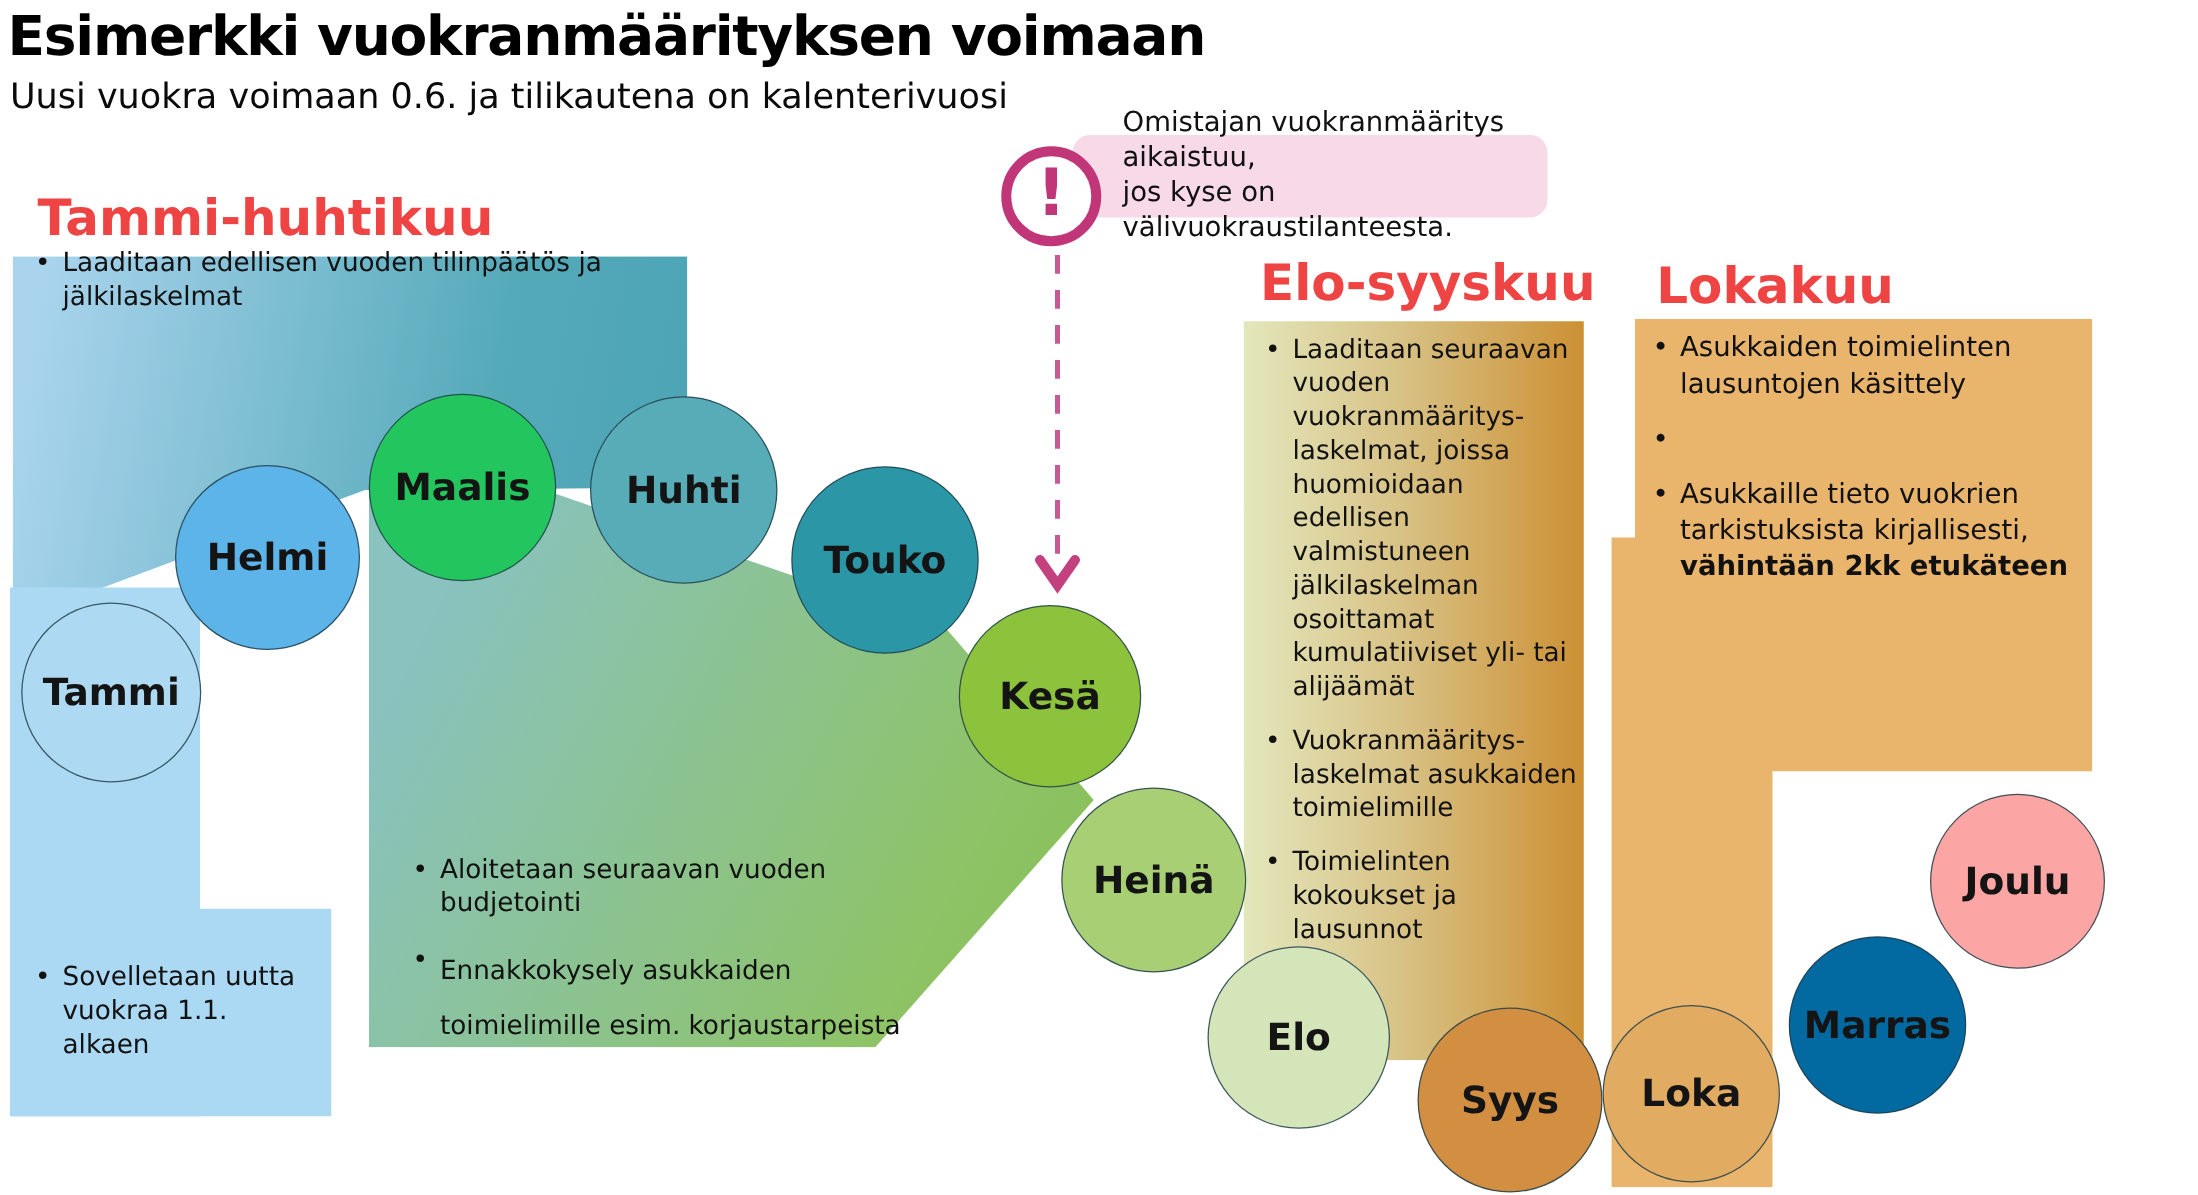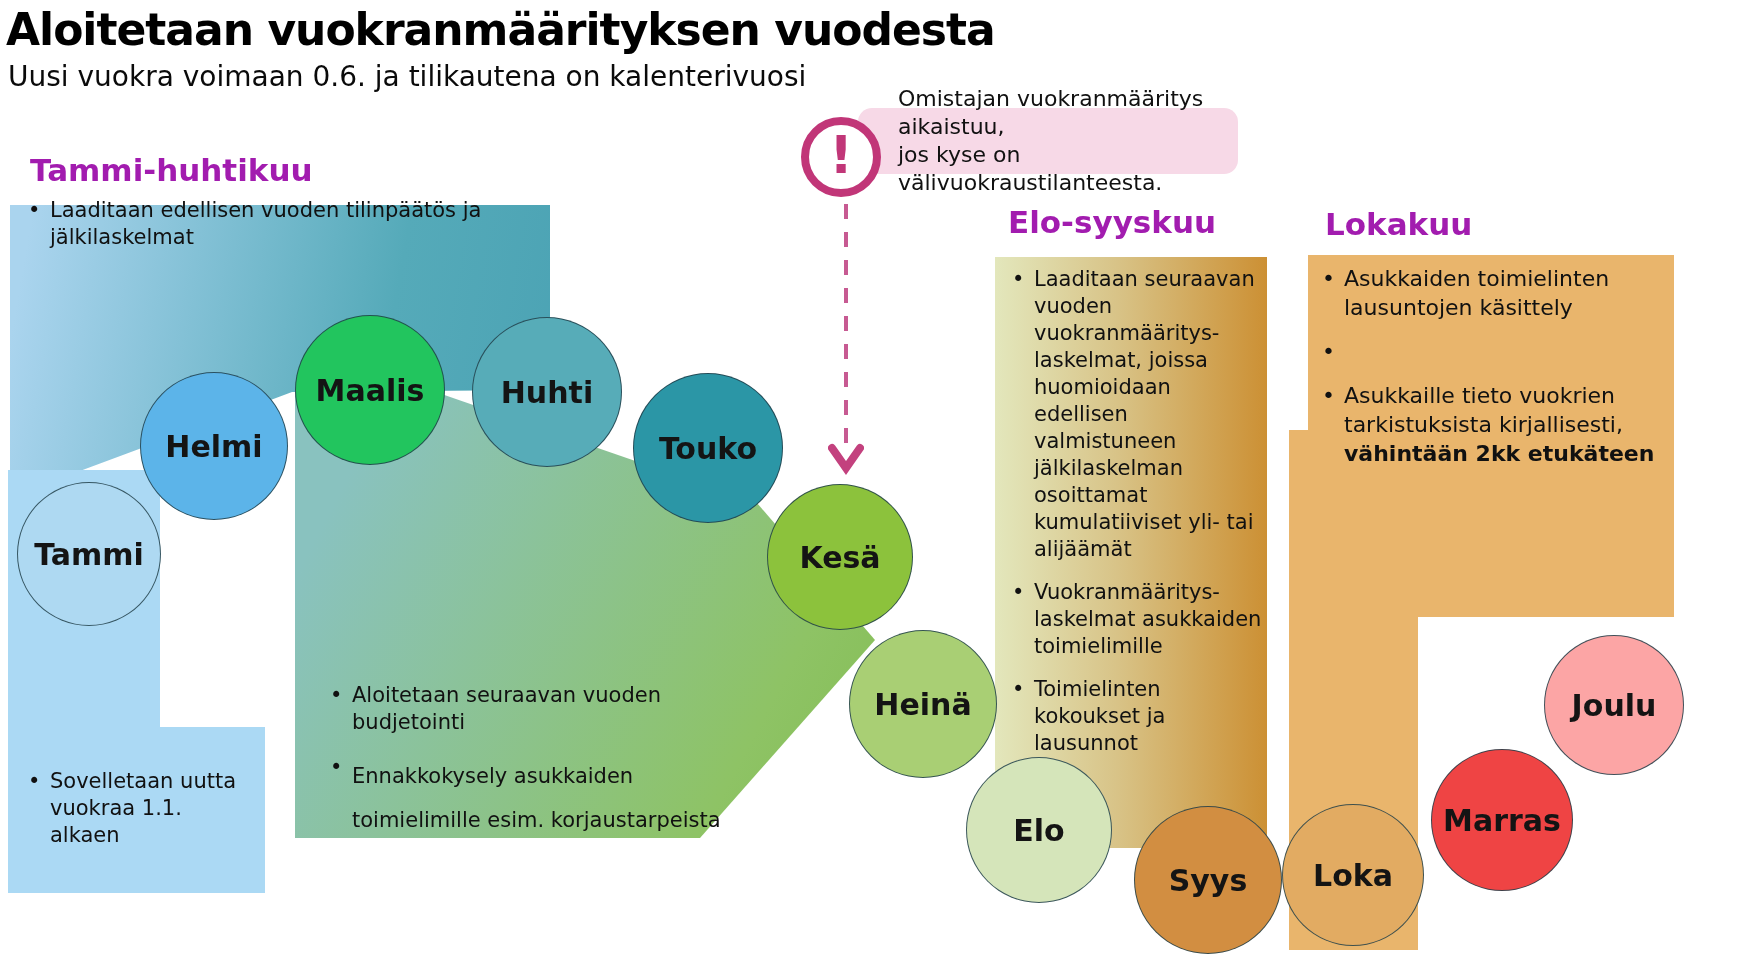--- a/index.html
+++ b/index.html
@@ -7,21 +7,21 @@
     position:relative;width:1758px;height:956px;background:#ffffff;overflow:hidden;
     font-family:"DejaVu Sans","Liberation Sans",sans-serif;color:#141414;
   }
   .abs{position:absolute;}
 
   
   .main-title{left:6px;top:4px;font-size:44px;font-weight:bold;letter-spacing:-1px;color:#000;}
   .sub-title{left:8px;top:60px;font-size:28px;color:#0a0a0a;}
 
   
-  .sec-head{font-size:31px;font-weight:bold;color:#a21caf;white-space:nowrap;text-align:right;}
+  .sec-head{font-size:40px;font-weight:bold;color:#ef4444;white-space:nowrap;text-align:right;}
   .head-tammi-huhtikuu{left:30px;top:152px;}
   .head-maalis-kesakuu{left:330px;top:638px;}
   .head-tammikuu{left:28px;top:726px;}
   .head-elo-syyskuu{left:1008px;top:204px;}
   .head-lokakuu{left:1325px;top:206px;}
 
   
   .panel{z-index:1;}
   .panel-teal{
     left:10px;top:205px;width:540px;height:292px;
@@ -89,21 +89,21 @@
     display:flex;align-items:center;justify-content:center;
   }
   .callout-icon .ex{font-size:52px;font-weight:bold;color:#c13678;line-height:1;margin-top:-4px;}
   .arrow-svg{left:828px;top:202px;z-index:4;}
 </style>
 </head>
 <body>
 
 <div id="canvas">
 
-  <div class="abs main-title">Aloitetaan vuokranmäärityksen vuodesta</div>
+  <div class="abs main-title">Esimerkki vuokranmäärityksen voimaan</div>
   <div class="abs sub-title">Uusi vuokra voimaan 0.6. ja tilikautena on kalenterivuosi</div>
 
   <div class="abs panel panel-teal"></div>
   <div class="abs panel panel-green"></div>
   <div class="abs panel panel-blue-col"></div>
   <div class="abs panel panel-blue-rect"></div>
   <div class="abs panel panel-elo"></div>
   <div class="abs panel panel-loka"></div>
 
   <div class="abs sec-head head-tammi-huhtikuu">Tammi-huhtikuu</div>
@@ -222,20 +222,20 @@
     </div>
   <div class="abs month m-elo" style="background-color: rgb(213, 229, 186);">
       <span class="ml">Elo</span>
     </div>
   <div class="abs month m-syys" style="background-color: rgb(210, 142, 65);">
       <span class="ml">Syys</span>
     </div>
   <div class="abs month m-loka" style="background-color: rgb(226, 171, 98);">
       <span class="ml">Loka</span>
     </div>
-  <div class="abs month m-marras" style="background-color: #ef4444;">
+  <div class="abs month m-marras" style="background-color: #0369a1;">
       <span class="ml">Marras</span>
     </div>
   <div class="abs month m-joulu" style="background-color: #fca5a5;">
       <span class="ml">Joulu</span>
     </div>
 
 </div>
 
 </body></html>

